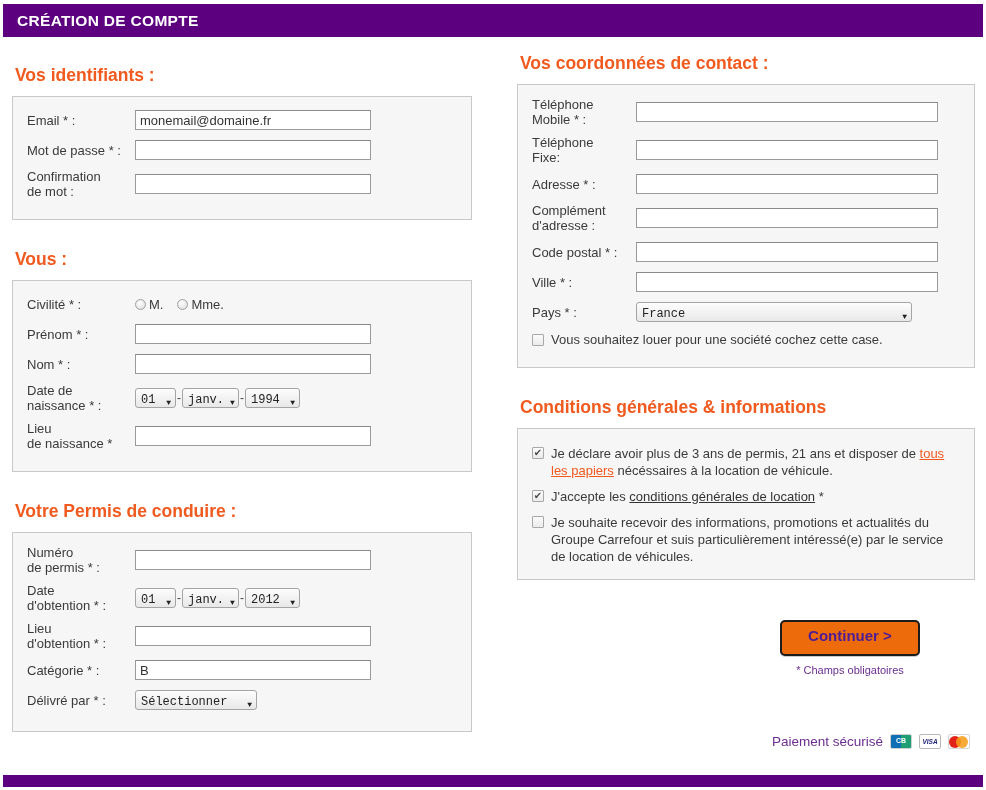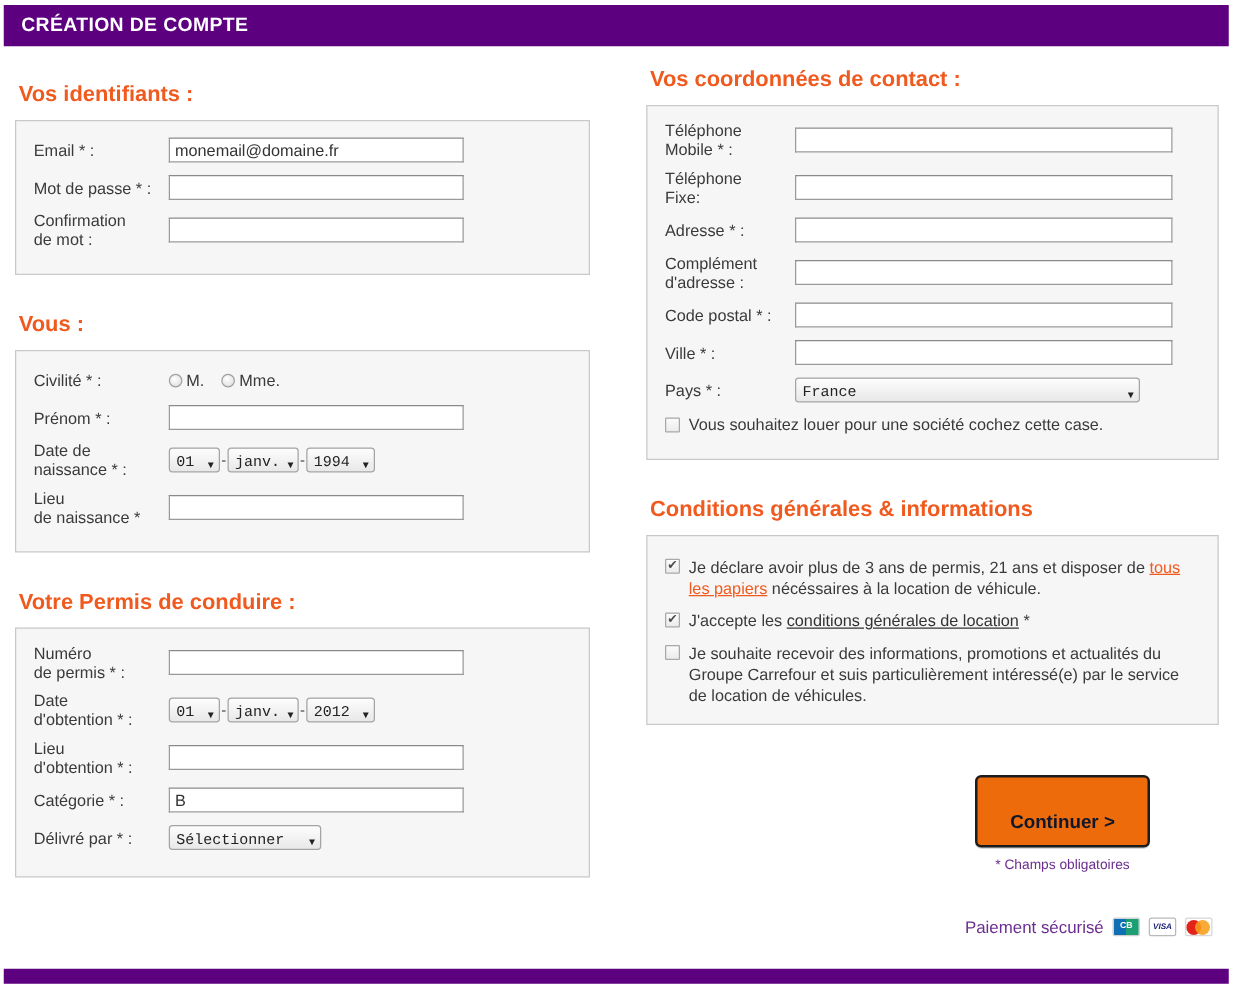--- a/index.html
+++ b/index.html
@@ -247,24 +247,24 @@
     right: 12px;
     top: 620px;
     width: 240px;
     text-align: center;
   }
   .btn-continue {
     display: inline-block;
     background: #ee6b0b;
     border: 2px solid #1c1c1c;
     border-radius: 5px;
-    color: #0f172a;
+    color: #4c1d95;
     font-size: 15px;
     font-weight: bold;
-    padding: 27px 26px 10px 26px;
+    padding: 5px 26px 10px 26px;
     cursor: pointer;
     font-family: "Liberation Sans", sans-serif;
     box-shadow: 0 1px 0 rgba(0,0,0,0.2);
   }
   .required-note {
     margin-top: 8px;
     font-size: 11px;
     color: #6b2d8f;
     text-align: center;
   }
@@ -388,20 +388,24 @@
             <span class="radio-label">Mme.</span>
           </span>
         </div>
       </div>
 
       <div class="row">
         <div class="lbl">Prénom * :</div>
         <input class="txt" type="text" value="" style="">
       </div>
 
+      <div class="row">
+        <div class="lbl">Nom * :</div>
+        <input class="txt" type="text" value="" style="">
+      </div>
 
       <div class="row tall">
         <div class="lbl">
           <span class="ln">Date de</span>
           <span class="ln">naissance * :</span>
         </div>
         <div class="date-group">
           <span class="sel sel-day">
             <span>01</span>
             <span class="caret">▼</span>

